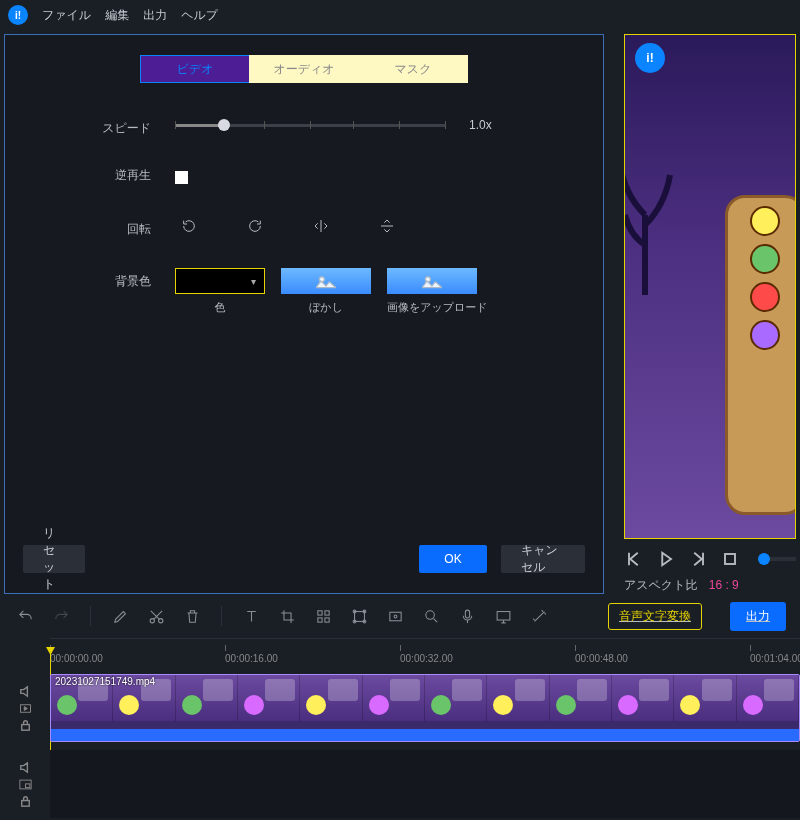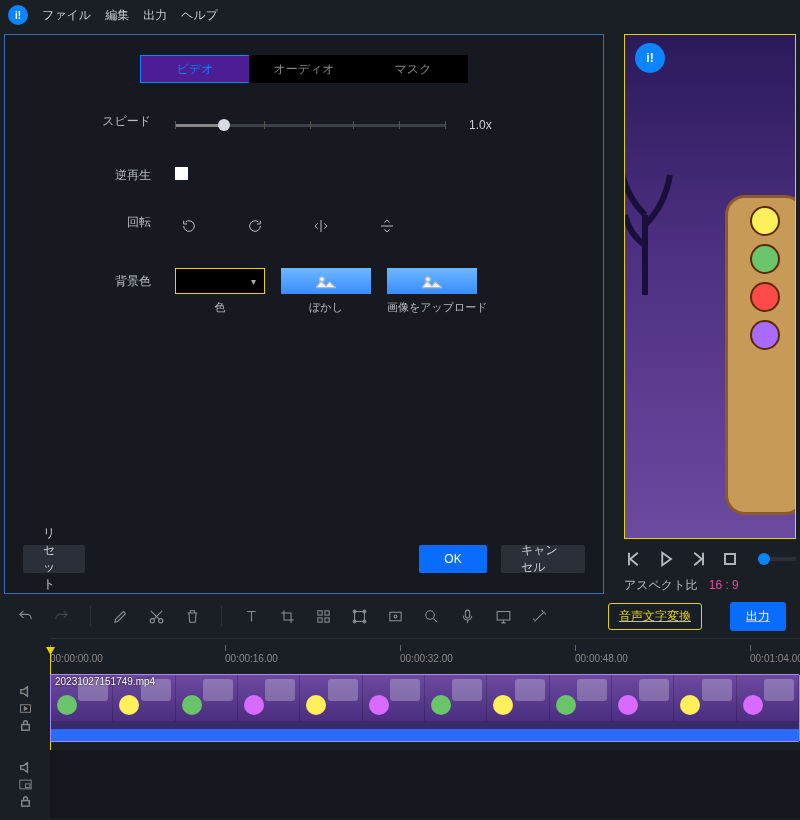--- a/index.html
+++ b/index.html
@@ -9,26 +9,26 @@
 .menubar { display: flex; align-items: center; height: 30px; padding: 0 8px; gap: 14px; background: #1a1e25; }
 .app-logo { width: 20px; height: 20px; border-radius: 50%; background: #0a84ff; display: flex; align-items: center; justify-content: center; color: #fff; font-size: 10px; font-weight: bold; }
 .menu-item { font-size: 12px; color: #c8ccd2; cursor: pointer; }
 
 
 .main { display: flex; gap: 20px; padding: 4px 4px 0 4px; }
 
 
 .dialog { width: 600px; height: 560px; border: 1px solid #3a6fb8; background: #161a20; display: flex; flex-direction: column; position: relative; }
 .tabs { display: flex; justify-content: center; gap: 0; margin-top: 20px; }
-.tab { width: 110px; height: 28px; display: flex; align-items: center; justify-content: center; background: #000000; color: #888; font-size: 12px; cursor: pointer; }
+.tab { width: 110px; height: 28px; display: flex; align-items: center; justify-content: center; background: #fef9c3; color: #888; font-size: 12px; cursor: pointer; }
 .tab.active { border: 1px solid #0a84ff; color: #0a84ff; background: #4c1d95; }
 .tab + .tab { margin-left: -1px; }
 
 .settings-body { padding: 30px 40px 0 90px; flex: 1; }
-.row { display: flex; align-items: flex-start; margin-bottom: 30px; }
+.row { display: flex; align-items: flex-end; margin-bottom: 30px; }
 .row .label { width: 56px; text-align: right; color: #b8bcc2; font-size: 12px; margin-right: 24px; }
 .row .ctrl { display: flex; align-items: center; gap: 14px; }
 
 
 .slider { width: 270px; height: 24px; position: relative; display: flex; align-items: center; }
 .slider-track { width: 100%; height: 3px; background: #3a3f48; position: relative; }
 .slider-track .fill { position: absolute; left: 0; height: 100%; background: #888; }
 .slider-thumb { width: 12px; height: 12px; border-radius: 50%; background: #d8dce2; position: absolute; top: 50%; transform: translate(-50%, -50%); cursor: grab; }
 .slider-tick { position: absolute; width: 1px; height: 8px; background: #555; top: 50%; transform: translateY(-50%); }
 .speed-val { color: #c8ccd2; font-size: 12px; margin-left: 10px; }

